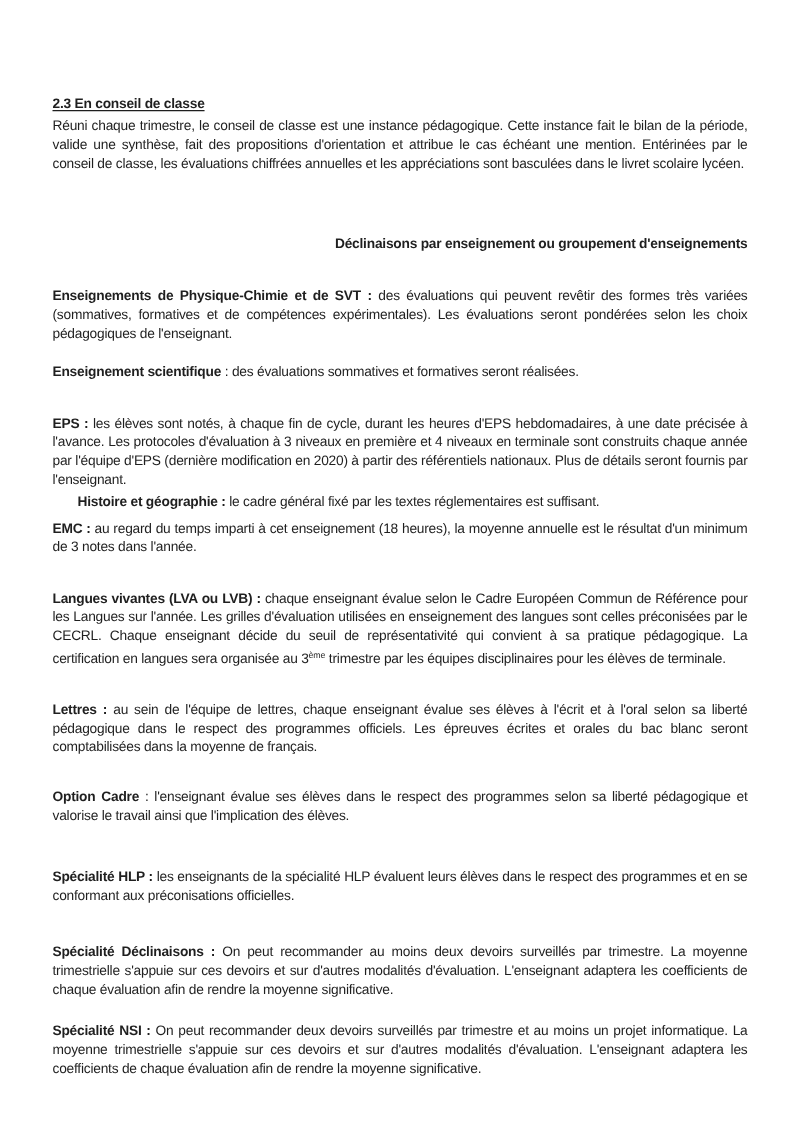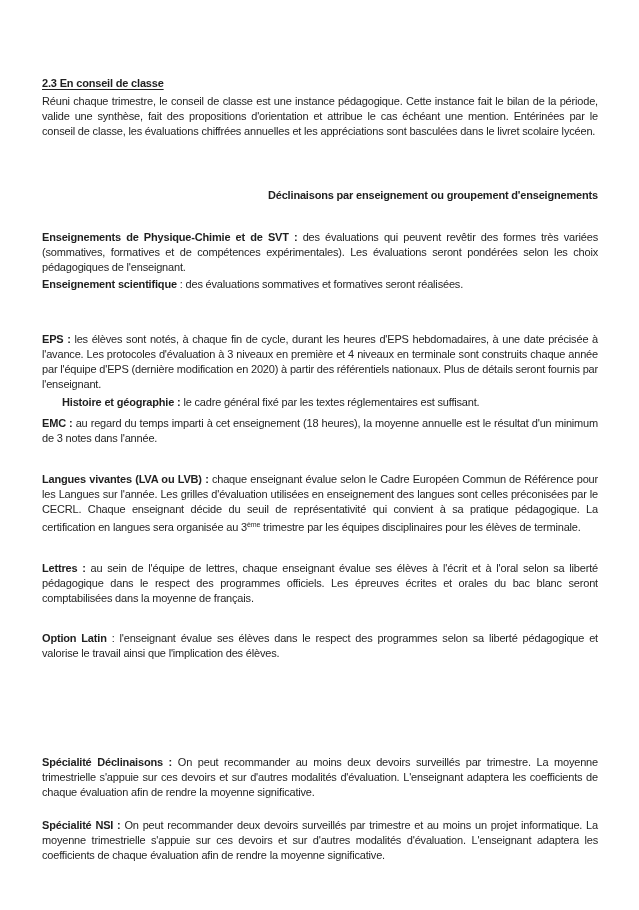--- a/index.html
+++ b/index.html
@@ -42,21 +42,21 @@
     font-weight: 400;
     font-size: 7px;
     vertical-align: 4px;
     letter-spacing: -0.1px;
   }
   
   #blk-section-heading { top: 76px; }
   #blk-intro           { top: 94px; }
   #blk-center-heading  { top: 188px; }
   #blk-pcsvt           { top: 230px; }
-  #blk-scientifique    { top: 277px; }
+  #blk-scientifique    { top: 291px; }
   #blk-eps             { top: 332px; }
   #blk-histoire        { top: 395px; padding-left: 20px; }
   #blk-emc             { top: 416px; }
   #blk-langues         { top: 472px; }
   #blk-lettres         { top: 561px; }
   #blk-latin           { top: 631px; }
   #blk-hlp             { top: 695px; }
   #blk-maths           { top: 755px; }
   #blk-nsi             { top: 818px; }
 </style>
@@ -67,16 +67,17 @@
     <div class="block heading-underline" id="blk-section-heading"><span class="seg-b">2.3 En conseil de classe</span></div>
     <div class="block paragraph" id="blk-intro"><span class="seg-r">Réuni chaque trimestre, le conseil de classe est une instance pédagogique. Cette instance fait le bilan de la période, valide une synthèse, fait des propositions d'orientation et attribue le cas échéant une mention. Entérinées par le conseil de classe, les évaluations chiffrées annuelles et les appréciations sont basculées dans le livret scolaire lycéen.</span></div>
     <div class="block heading-center" id="blk-center-heading"><span class="seg-b">Déclinaisons par enseignement ou groupement d'enseignements</span></div>
     <div class="block paragraph" id="blk-pcsvt"><span class="seg-b">Enseignements de Physique-Chimie et de SVT : </span><span class="seg-r">des évaluations qui peuvent revêtir des formes très variées (sommatives, formatives et de compétences expérimentales). Les évaluations seront pondé­rées selon les choix pédagogiques de l'enseignant.</span></div>
     <div class="block paragraph" id="blk-scientifique"><span class="seg-b">Enseignement scientifique</span><span class="seg-r"> : des évaluations sommatives et formatives seront réalisées.</span></div>
     <div class="block paragraph" id="blk-eps"><span class="seg-b">EPS : </span><span class="seg-r">les élèves sont notés, à chaque fin de cycle, durant les heures d'EPS hebdomadaires, à une date précisée à l'avance. Les protocoles d'évaluation à 3 niveaux en première et 4 niveaux en termi­nale sont construits chaque année par l'équipe d'EPS (dernière modification en 2020) à partir des réfé­rentiels nationaux. Plus de détails seront fournis par l'enseignant.</span></div>
     <div class="block paragraph" id="blk-histoire"><span class="seg-b">Histoire et géographie : </span><span class="seg-r">le cadre général fixé par les textes réglementaires est suffisant.</span></div>
     <div class="block paragraph" id="blk-emc"><span class="seg-b">EMC : </span><span class="seg-r">au regard du temps imparti à cet enseignement (18 heures), la moyenne annuelle est le résultat d'un minimum de 3 notes dans l'année.</span></div>
     <div class="block paragraph" id="blk-langues"><span class="seg-b">Langues vivantes (LVA ou LVB) : </span><span class="seg-r">chaque enseignant évalue selon le Cadre Européen Commun de Référence pour les Langues sur l'année. Les grilles d'évaluation utilisées en enseignement des langues sont celles préconisées par le CECRL. Chaque enseignant décide du seuil de représentativité qui convient à sa pratique pédagogique. La certification en langues sera organisée au 3</span><span class="seg-s">ème</span><span class="seg-r"> trimestre par les équipes disciplinaires pour les élèves de terminale.</span></div>
     <div class="block paragraph" id="blk-lettres"><span class="seg-b">Lettres : </span><span class="seg-r">au sein de l'équipe de lettres, chaque enseignant évalue ses élèves à l'écrit et à l'oral selon sa liberté pédagogique dans le respect des programmes officiels. Les épreuves écrites et orales du bac blanc seront comptabilisées dans la moyenne de français.</span></div>
-    <div class="block paragraph" id="blk-latin"><span class="seg-b">Option Latin</span><span class="seg-r"> : l'enseignant évalue ses élèves dans le respect des programmes selon sa liberté péda­gogique et valorise le travail ainsi que l'implication des élèves.</span></div>
+    <div class="block paragraph" id="blk-latin"><span class="seg-b">Option Cadre</span><span class="seg-r"> : l'enseignant évalue ses élèves dans le respect des programmes selon sa liberté péda­gogique et valorise le travail ainsi que l'implication des élèves.</span></div>
+    <div class="block paragraph" id="blk-hlp"><span class="seg-b">Spécialité HLP : </span><span class="seg-r">les enseignants de la spécialité HLP évaluent leurs élèves dans le respect des pro­grammes et en se conformant aux préconisations officielles.</span></div>
     <div class="block paragraph" id="blk-maths"><span class="seg-b">Spécialité Déclinaisons : </span><span class="seg-r">On peut recommander au moins deux devoirs surveillés par trimestre. La moyenne trimestrielle s'appuie sur ces devoirs et sur d'autres modalités d'évaluation. L'enseignant adaptera les coefficients de chaque évaluation afin de rendre la moyenne significative.</span></div>
     <div class="block paragraph" id="blk-nsi"><span class="seg-b">Spécialité NSI : </span><span class="seg-r">On peut recommander deux devoirs surveillés par trimestre et au moins un projet in­formatique. La moyenne trimestrielle s'appuie sur ces devoirs et sur d'autres modalités d'évaluation. L'enseignant adaptera les coefficients de chaque évaluation afin de rendre la moyenne significative.</span></div>
   </div>
 
 </body></html>

